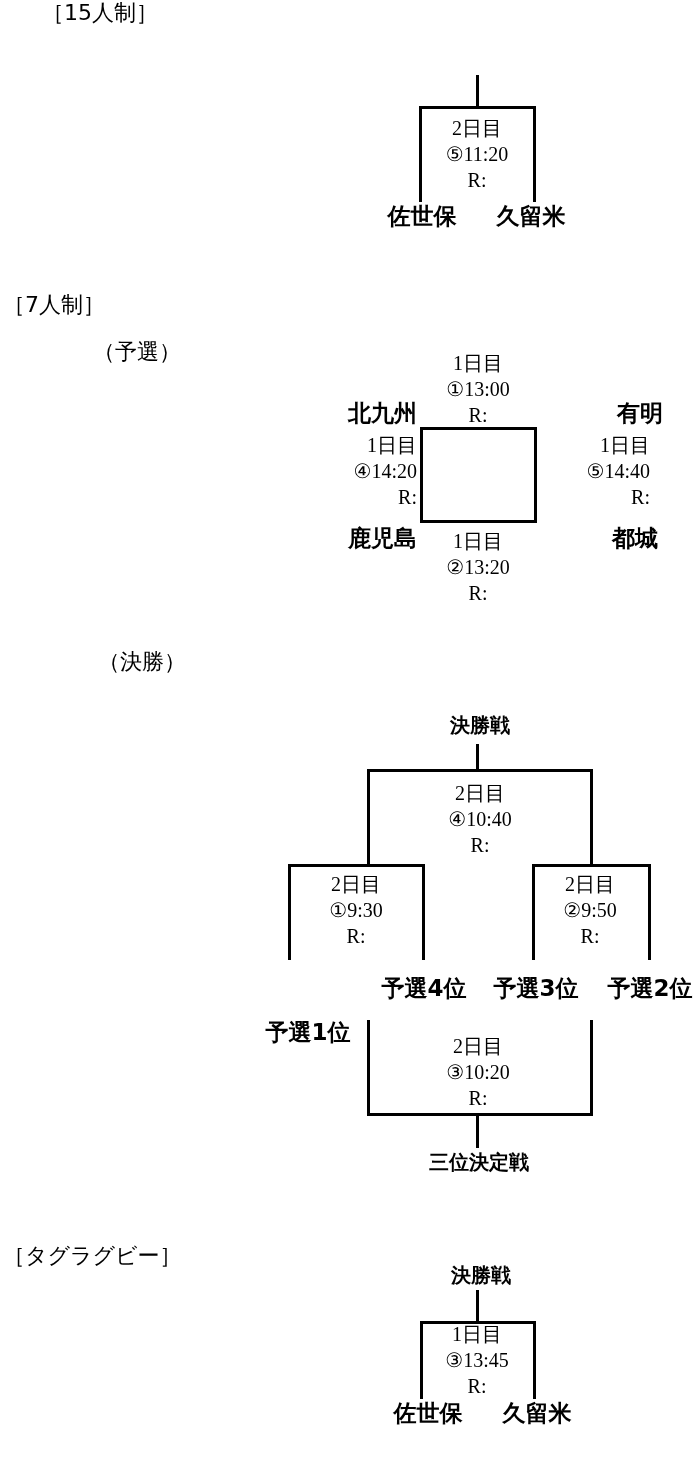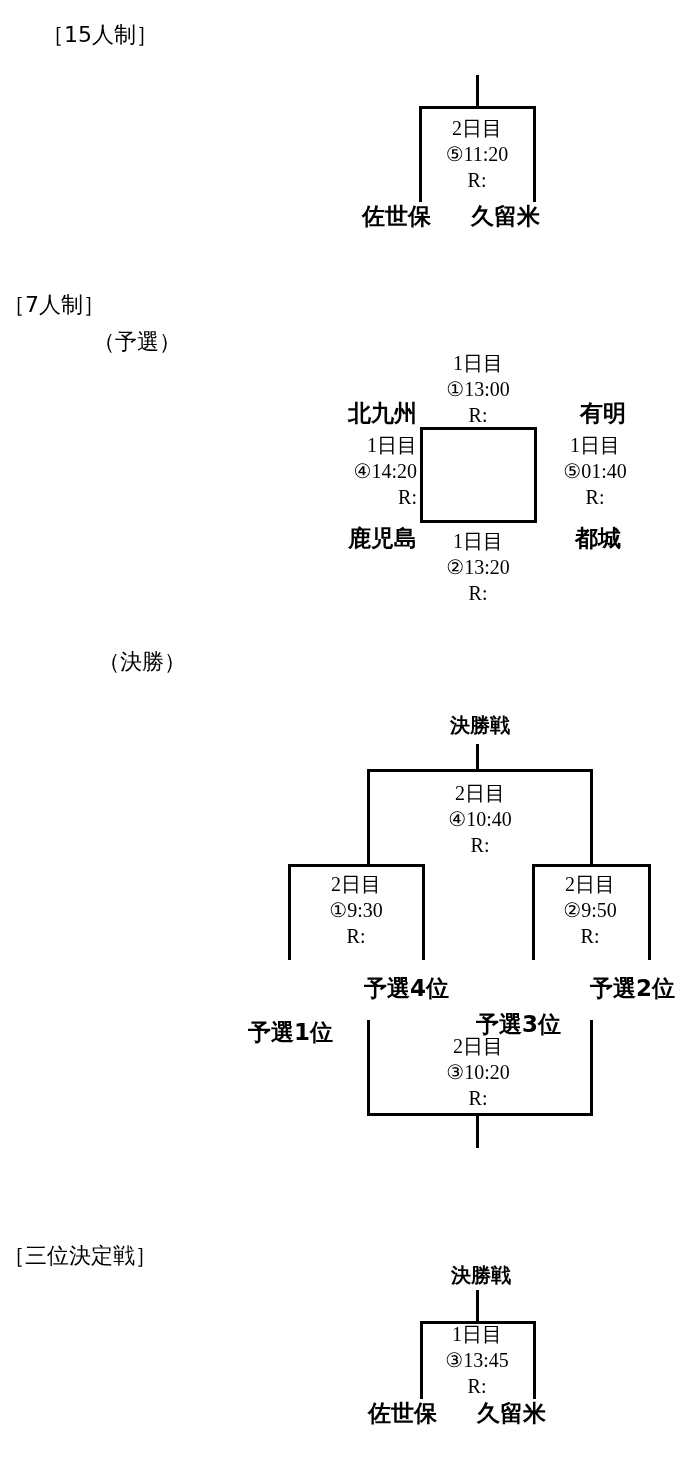--- a/index.html
+++ b/index.html
@@ -6,67 +6,67 @@
   .page{position:relative;width:700px;height:1460px;background:#ffffff;color:#000;overflow:hidden;}
   .line{position:absolute;background:#000;}
   
   .bracket-down{position:absolute;border:3px solid #000;border-bottom:none;box-sizing:border-box;}
   
   .bracket-up{position:absolute;border:3px solid #000;border-top:none;box-sizing:border-box;}
   .box{position:absolute;border:3px solid #000;box-sizing:border-box;}
   .section-label{position:absolute;font-family:"DejaVu Sans","Liberation Sans",sans-serif;font-size:22px;line-height:26px;white-space:nowrap;}
   .match{position:absolute;font-family:"Liberation Serif","DejaVu Serif",serif;font-size:20px;line-height:26px;text-align:center;white-space:nowrap;}
   .match div{height:26px;}
-  .team{position:absolute;font-family:"DejaVu Sans","Liberation Sans",sans-serif;font-weight:bold;font-size:23px;line-height:28px;text-align:left;white-space:nowrap;}
+  .team{position:absolute;font-family:"DejaVu Sans","Liberation Sans",sans-serif;font-weight:bold;font-size:23px;line-height:28px;text-align:center;white-space:nowrap;}
   .title{position:absolute;font-family:"DejaVu Sans","Liberation Sans",sans-serif;font-weight:bold;font-size:20px;line-height:28px;text-align:center;white-space:nowrap;}
   .ta-r{text-align:right;}
-  .ta-l{text-align:center;}
+  .ta-l{text-align:right;}
 </style>
 </head>
 <body>
 
 <div class="page">
 
-  <div class="section-label" style="left:42px;top:22px;">［15人制］</div>
+  <div class="section-label" style="left:42px;top:0;">［15人制］</div>
 
   <div class="line" style="left:476px;top:75px;width:3px;height:34px;"></div>
   <div class="bracket-down" style="left:419px;top:106px;width:117px;height:96px;"></div>
 
   <div class="match" style="left:407px;top:116px;width:140px;line-height:24px;">
     <div>2日目</div>
     <div>⑤11:20</div>
     <div>R:</div>
   </div>
 
   <div class="team" style="left:362px;top:202px;width:120px;">佐世保</div>
   <div class="team" style="left:471px;top:202px;width:120px;">久留米</div>
 
   <div class="section-label" style="left:3px;top:292px;">［7人制］</div>
-  <div class="section-label" style="left:93px;top:329px;">（予選）</div>
+  <div class="section-label" style="left:93px;top:339px;">（予選）</div>
 
   <div class="box" style="left:420px;top:427px;width:117px;height:96px;"></div>
 
   <div class="match" style="left:408px;top:350px;width:140px;">
     <div>1日目</div>
     <div>①13:00</div>
     <div>R:</div>
   </div>
 
   <div class="team ta-r" style="right:283px;top:399px;width:120px;">北九州</div>
   <div class="team ta-l" style="left:543px;top:399px;width:120px;">有明</div>
 
   <div class="match ta-r" style="right:283px;top:432px;width:110px;line-height:27px;">
     <div>1日目</div>
     <div>④14:20</div>
     <div>R:</div>
   </div>
 
   <div class="match ta-l" style="left:540px;top:432px;width:110px;line-height:27px;">
     <div>1日目</div>
-    <div>⑤01:40</div>
+    <div>⑤14:40</div>
     <div>R:</div>
   </div>
 
   <div class="team ta-r" style="right:283px;top:524px;width:120px;">鹿児島</div>
   <div class="team ta-l" style="left:538px;top:524px;width:120px;">都城</div>
 
   <div class="match" style="left:408px;top:528px;width:140px;">
     <div>1日目</div>
     <div>②13:20</div>
     <div>R:</div>
@@ -94,34 +94,35 @@
 
   <div class="bracket-down" style="left:532px;top:864px;width:119px;height:96px;"></div>
   <div class="match" style="left:520px;top:871px;width:140px;">
     <div>2日目</div>
     <div>②9:50</div>
     <div>R:</div>
   </div>
 
   <div class="team" style="left:248px;top:974px;width:120px;margin-top:44px;">予選1位</div>
   <div class="team" style="left:364px;top:974px;width:120px;">予選4位</div>
-  <div class="team" style="left:476px;top:974px;width:120px;margin-top:36px;">予選3位</div>
+  <div class="team" style="left:476px;top:974px;width:120px;">予選3位</div>
   <div class="team" style="left:590px;top:974px;width:120px;">予選2位</div>
 
   <div class="bracket-up" style="left:367px;top:1020px;width:226px;height:96px;"></div>
   <div class="line" style="left:476px;top:1113px;width:3px;height:35px;"></div>
 
   <div class="match" style="left:408px;top:1033px;width:140px;">
     <div>2日目</div>
     <div>③10:20</div>
     <div>R:</div>
   </div>
 
+  <div class="title" style="left:399px;top:1148px;width:160px;">三位決定戦</div>
 
-  <div class="section-label" style="left:3px;top:1243px;">［三位決定戦］</div>
+  <div class="section-label" style="left:3px;top:1243px;">［タグラグビー］</div>
 
   <div class="title" style="left:411px;top:1261px;width:140px;">決勝戦</div>
 
   <div class="line" style="left:476px;top:1290px;width:3px;height:34px;"></div>
   <div class="bracket-down" style="left:420px;top:1321px;width:116px;height:78px;"></div>
 
   <div class="match" style="left:407px;top:1322px;width:140px;line-height:25px;">
     <div>1日目</div>
     <div>③13:45</div>
     <div>R:</div>

